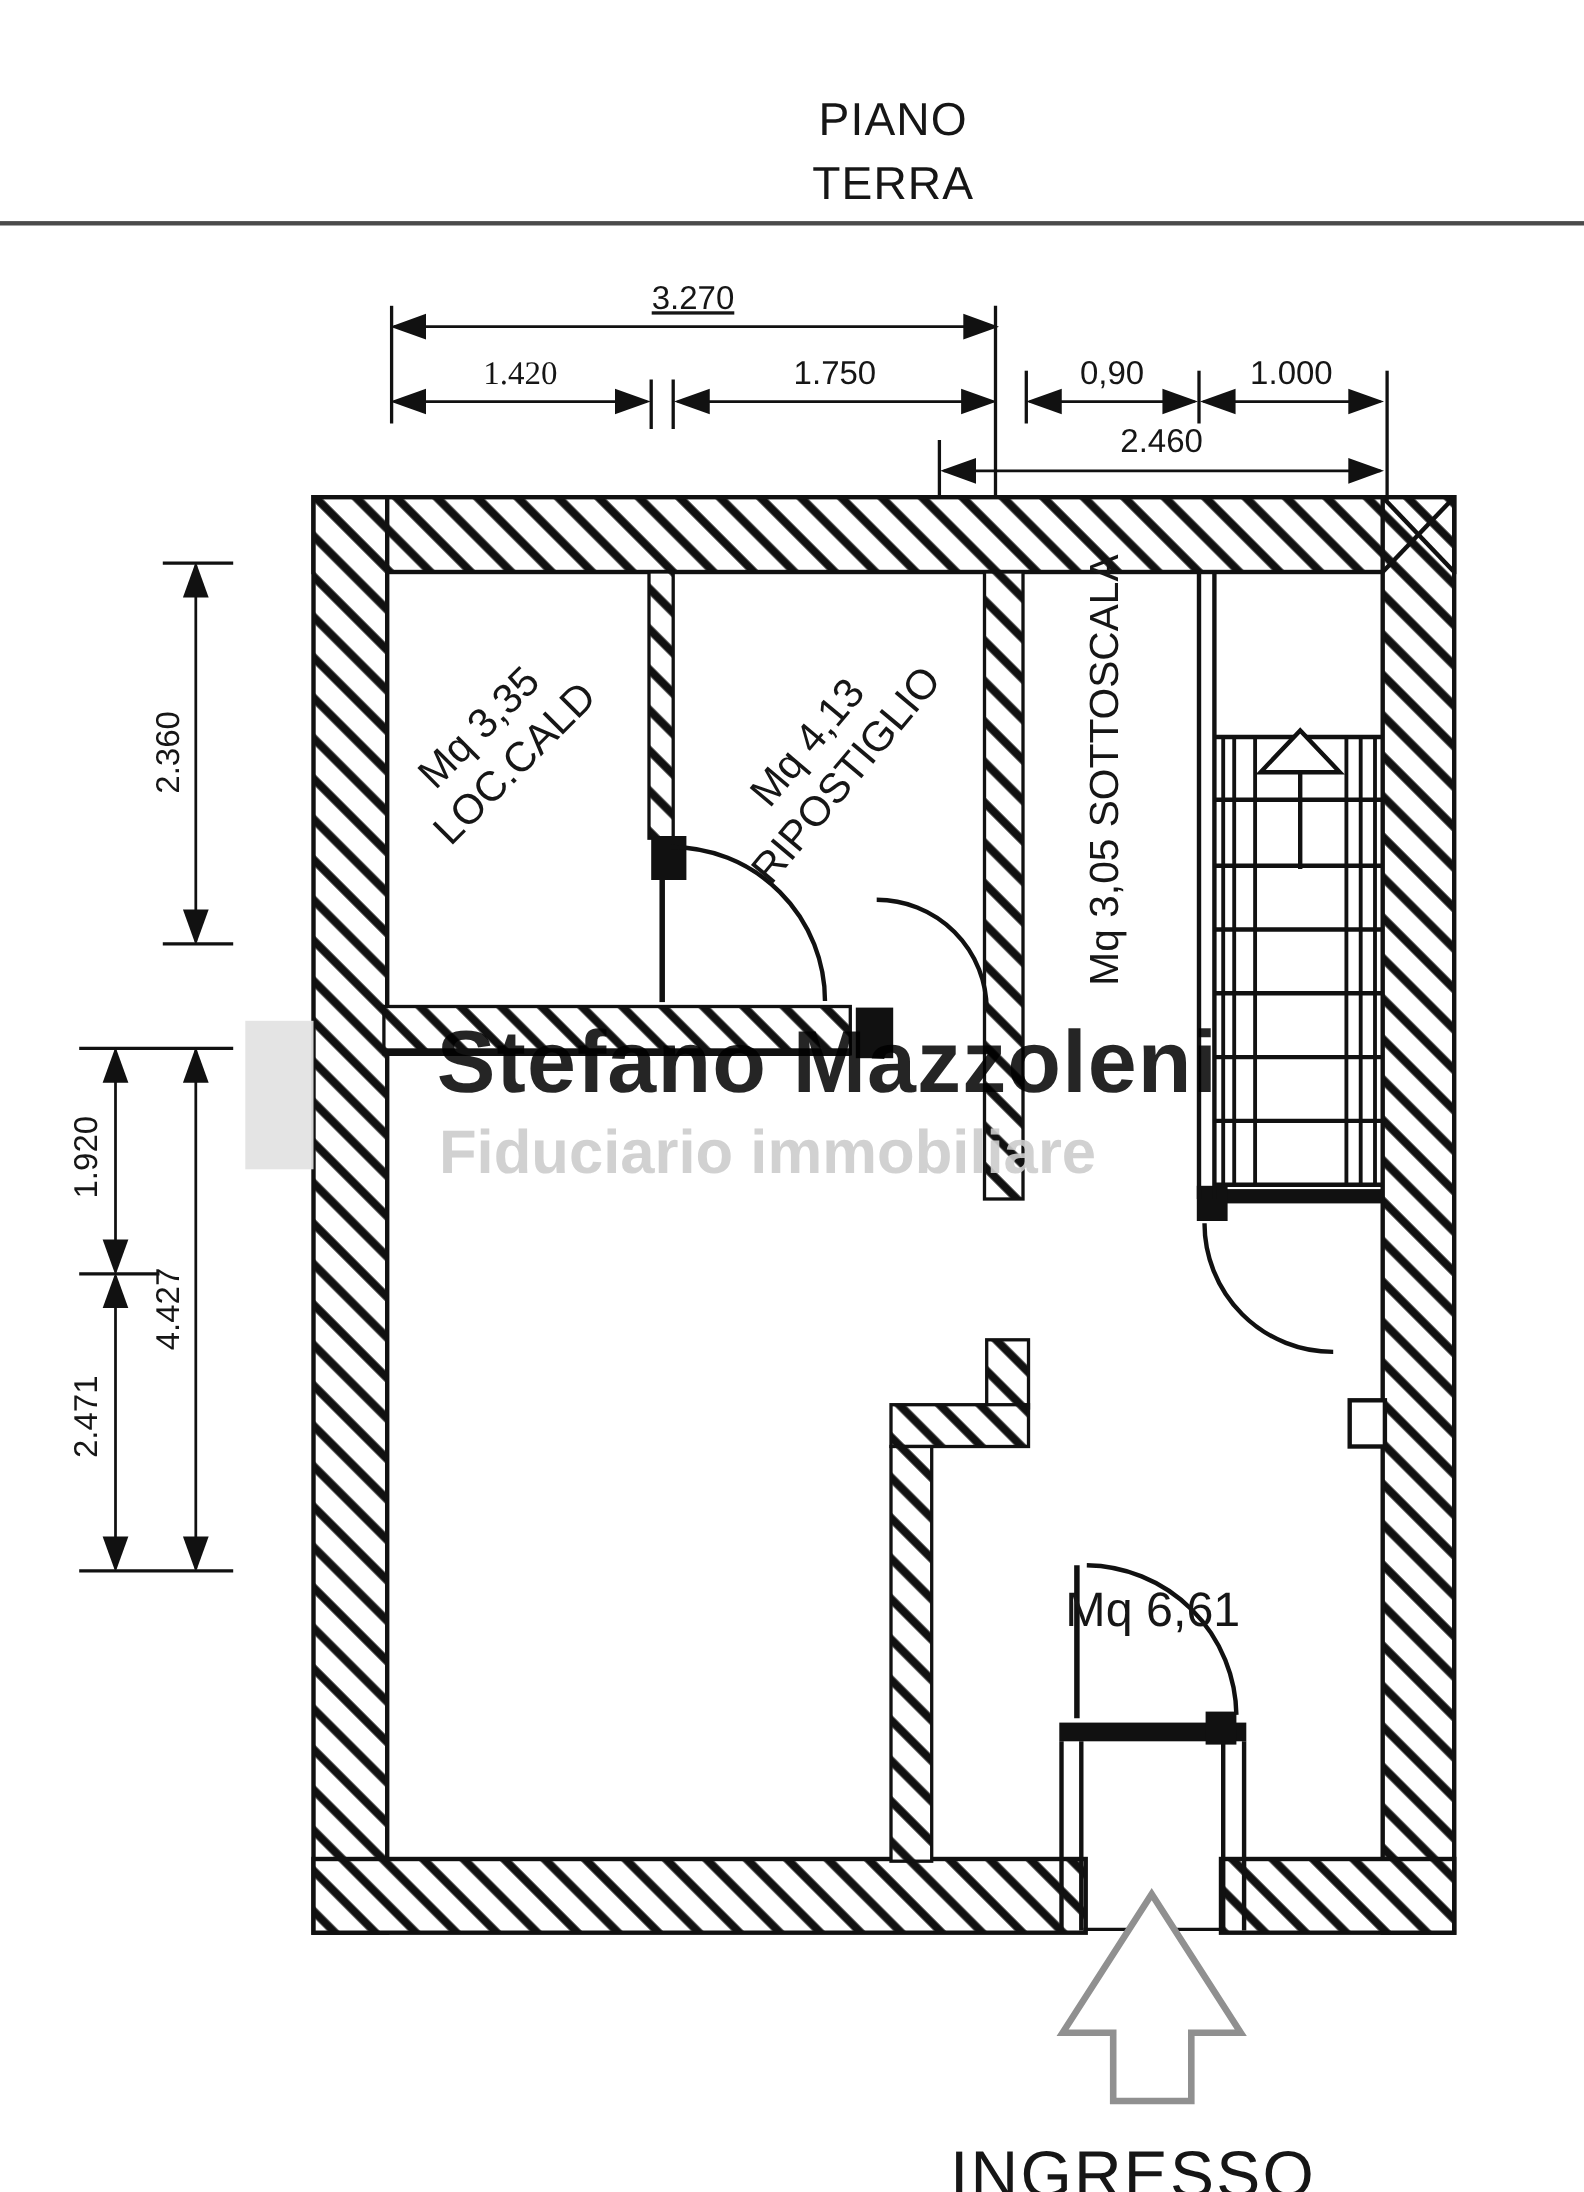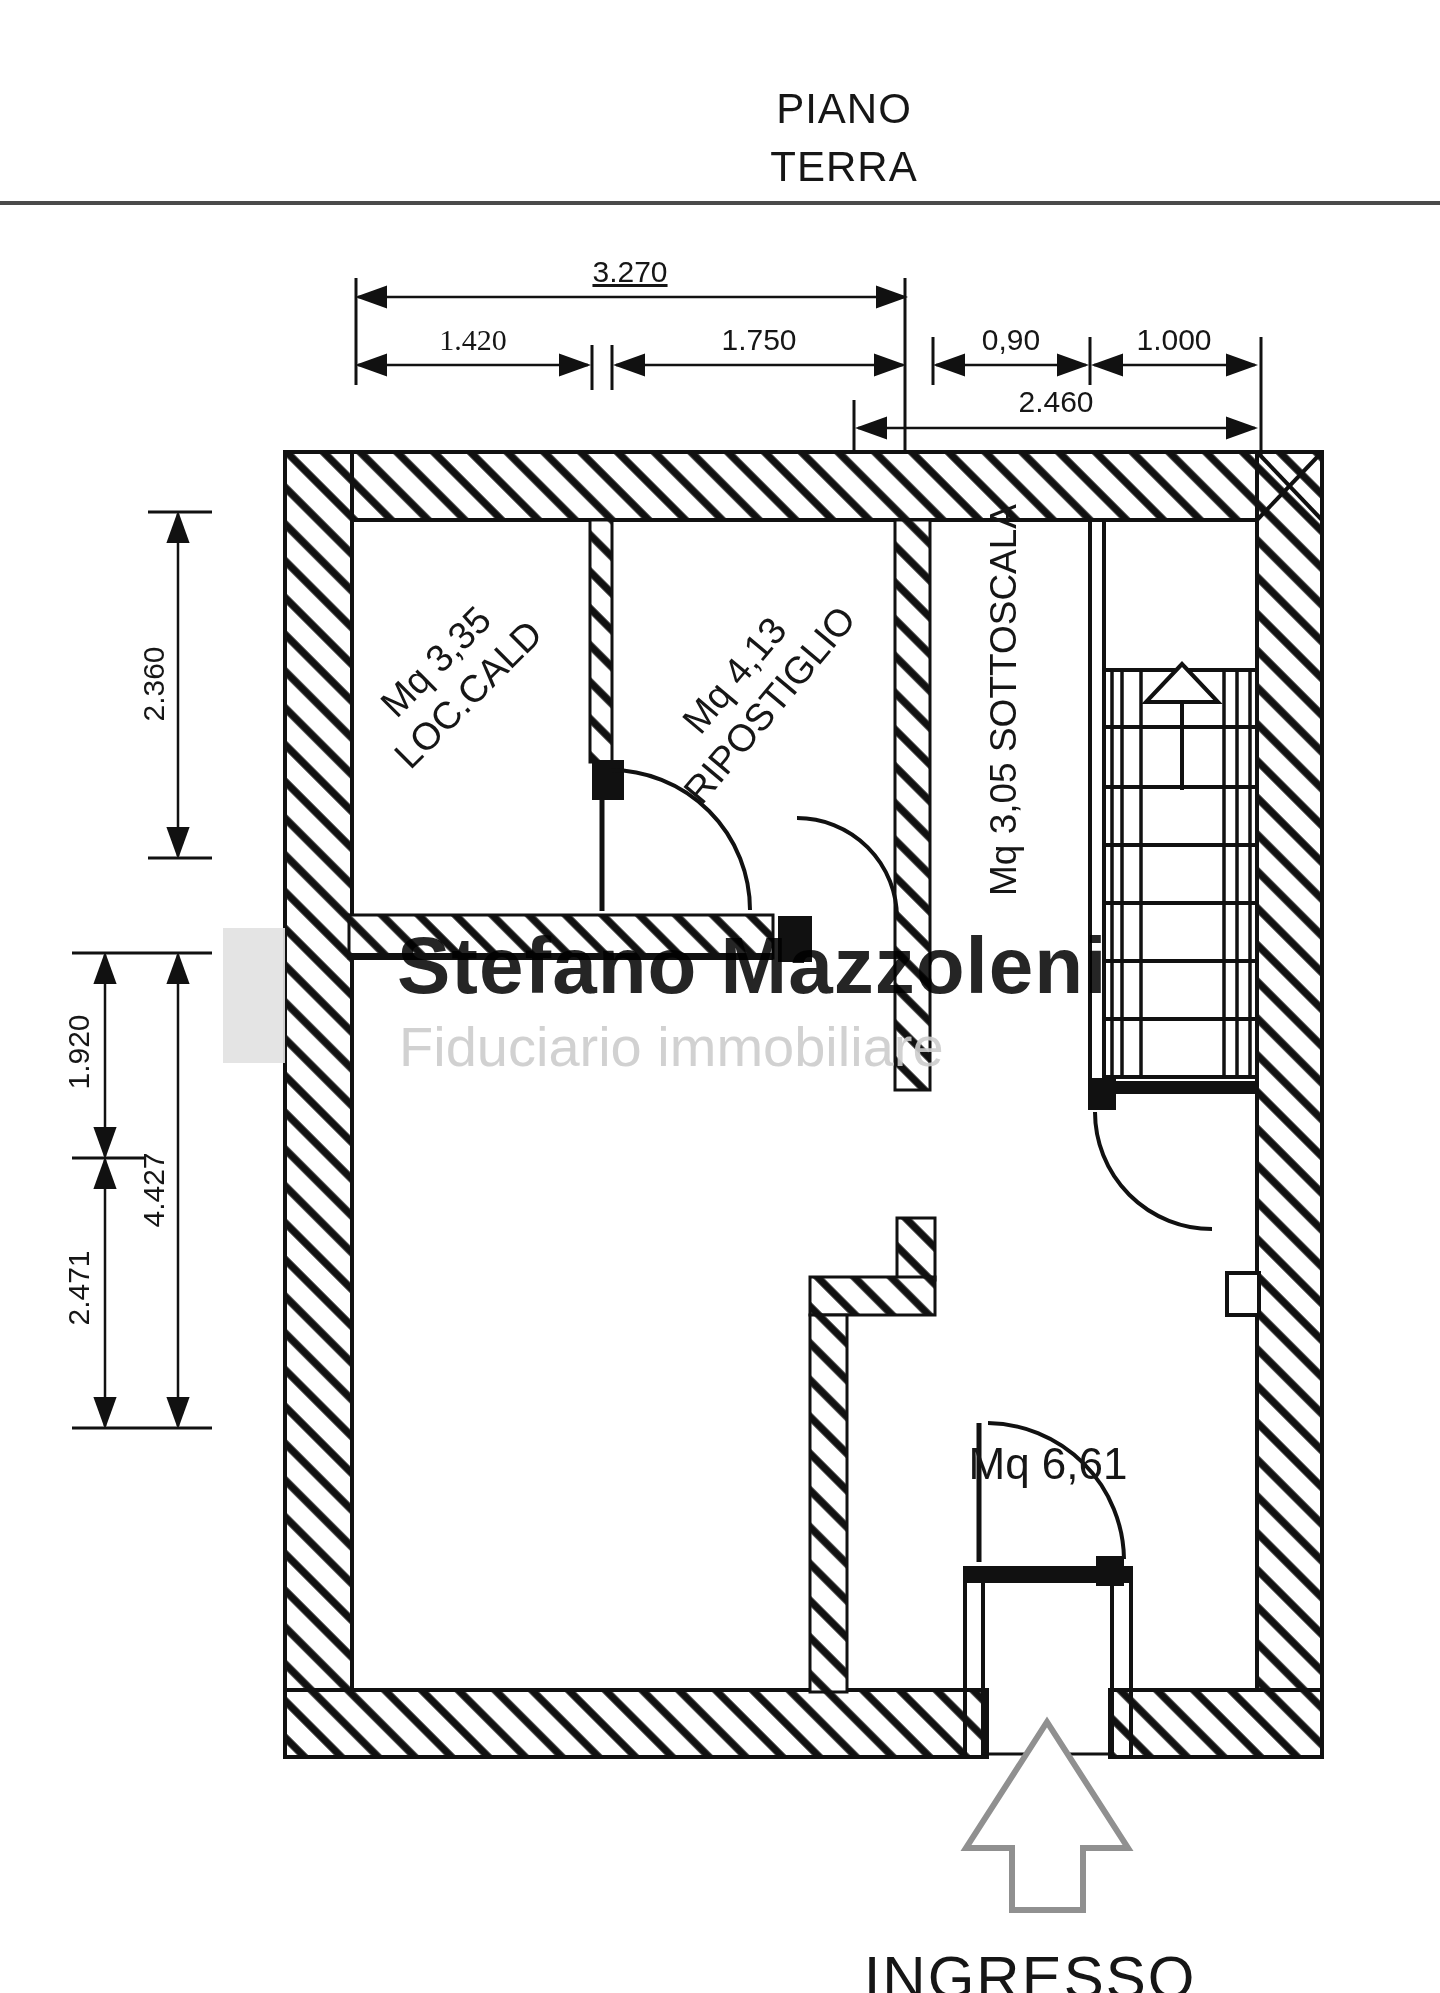--- a/index.html
+++ b/index.html
@@ -4,41 +4,41 @@
 <style>
   html,body{margin:0;padding:0;background:#ffffff;}
   #page{position:relative;width:1440px;height:1993px;background:#fff;overflow:hidden;
         font-family:"Liberation Sans",sans-serif;}
   svg{position:absolute;left:0;top:0;z-index:1;}
   .rule{position:absolute;left:0;top:201px;width:100%;height:4px;background:#4a4a4a;z-index:2;}
   .wm{position:absolute;z-index:3;pointer-events:none;}
   .wm-box{left:223px;top:928px;width:62px;height:135px;background:#e2e2e2;opacity:.92;}
   .wm-name{left:397px;top:928px;font-size:80px;font-weight:bold;line-height:76px;
            color:#000000;opacity:.85;white-space:nowrap;letter-spacing:1px;}
-  .wm-tag{left:399px;top:1014px;font-size:56px;font-weight:400;line-height:66px;
+  .wm-tag{left:399px;top:1014px;font-size:56px;font-weight:700;line-height:66px;
           color:#cdcdcd;opacity:.9;white-space:nowrap;}
   .lbl{position:absolute;z-index:4;transform:translate(-50%,-50%);color:#161616;
        white-space:nowrap;text-align:center;}
   .title{font-size:42px;line-height:58px;letter-spacing:1px;}
   .dim{font-size:30px;}
   .rot90{transform:translate(-50%,-50%) rotate(-90deg);}
   .rot45{transform:translate(-50%,-50%) rotate(-45deg);}
   .rot50{transform:translate(-50%,-50%) rotate(-50deg);}
   .room{font-size:38px;line-height:46px;}
   .room-big{font-size:46px;line-height:70px;}
   .room-med{font-size:44px;}
   .sotto{font-size:37px;}
   .ingresso{font-size:60px;letter-spacing:2px;margin-top:30px;}
 </style>
 </head>
 <body>
 
 <div id="page">
 
-  <div class="lbl title" style="left:812px;top:138px;margin-left:32px;">
+  <div class="lbl title" style="left:812px;top:138px;">
     <div>PIANO</div>
     <div>TERRA</div>
   </div>
   <div class="rule"></div>
 
   <svg width="1440" height="1993" viewBox="0 0 1440 1993">
     <defs>
       <pattern id="hatch" patternUnits="userSpaceOnUse" width="26" height="26" patternTransform="rotate(45)">
         <rect width="26" height="26" fill="#ffffff"></rect>
         <path d="M0,13 H26" stroke="#111" stroke-width="7.5"></path>

